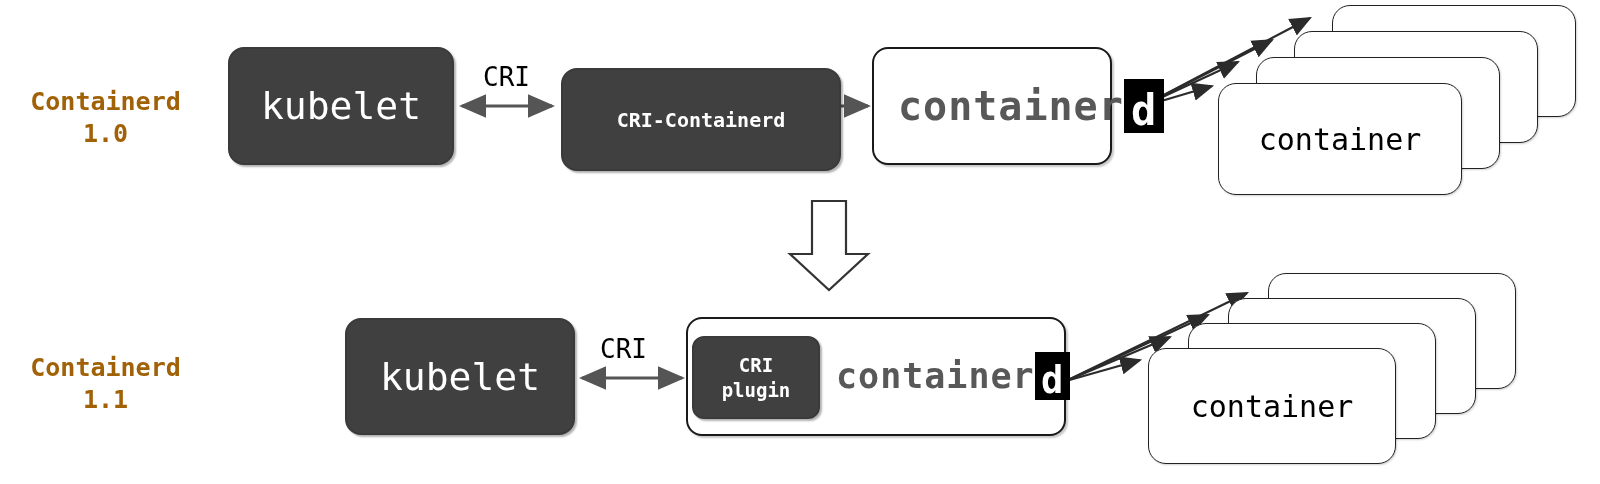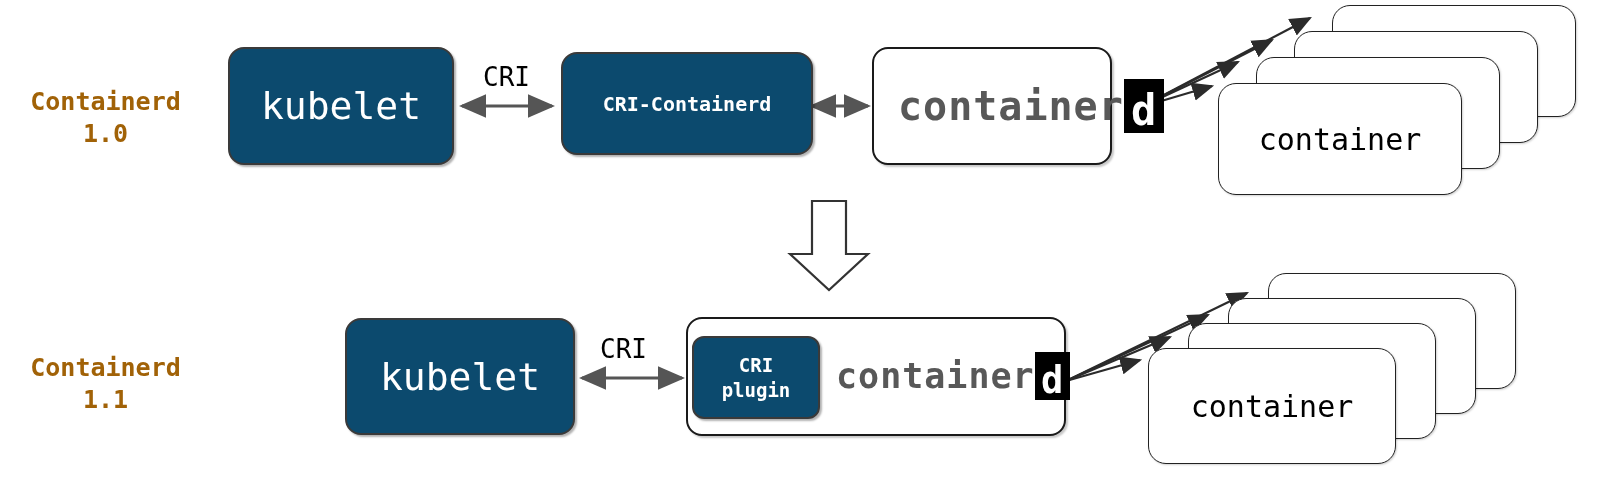--- a/index.html
+++ b/index.html
@@ -35,21 +35,21 @@
   
   .box {
     position: absolute;
     box-sizing: border-box;
     display: flex;
     align-items: center;
     justify-content: center;
     text-align: center;
   }
   .box-blue {
-    background: #0c4a6e;
+    background: #404040;
     border: 2px solid #3A3A3A;
     border-radius: 16px;
     color: #ffffff;
     box-shadow: 2px 2px 2px rgba(0,0,0,0.30);
   }
   .box-white {
     background: #ffffff;
     border: 2px solid #1a1a1a;
     border-radius: 16px;
     color: #000000;
@@ -179,21 +179,21 @@
 
   <div class="row-label" style="left:8px; top:86px; width:195px;">Containerd
 1.0</div>
 
   <div class="box box-blue" style="left:228px; top:47px; width:226px; height:118px;">
     <span class="label-kubelet">kubelet</span>
   </div>
 
   <div class="cri-text" style="left:483px; top:62px;">CRI</div>
 
-  <div class="box box-blue" style="left:561px; top:52px; width:252px; height:103px;">
+  <div class="box box-blue" style="left:561px; top:68px; width:280px; height:103px;">
     <span class="label-cri-containerd">CRI-Containerd</span>
   </div>
 
   <div class="box box-white" style="left:872px; top:47px; width:240px; height:118px;"></div>
 
   <div class="containerd-logo" style="left:898px; top:78px; height:56px;">
     <span class="word" style="font-size:40px;">container</span>
     <span class="dblock" style="width:40px; height:53px; font-size:42px; padding-bottom:1px;">d</span>
   </div>
 

